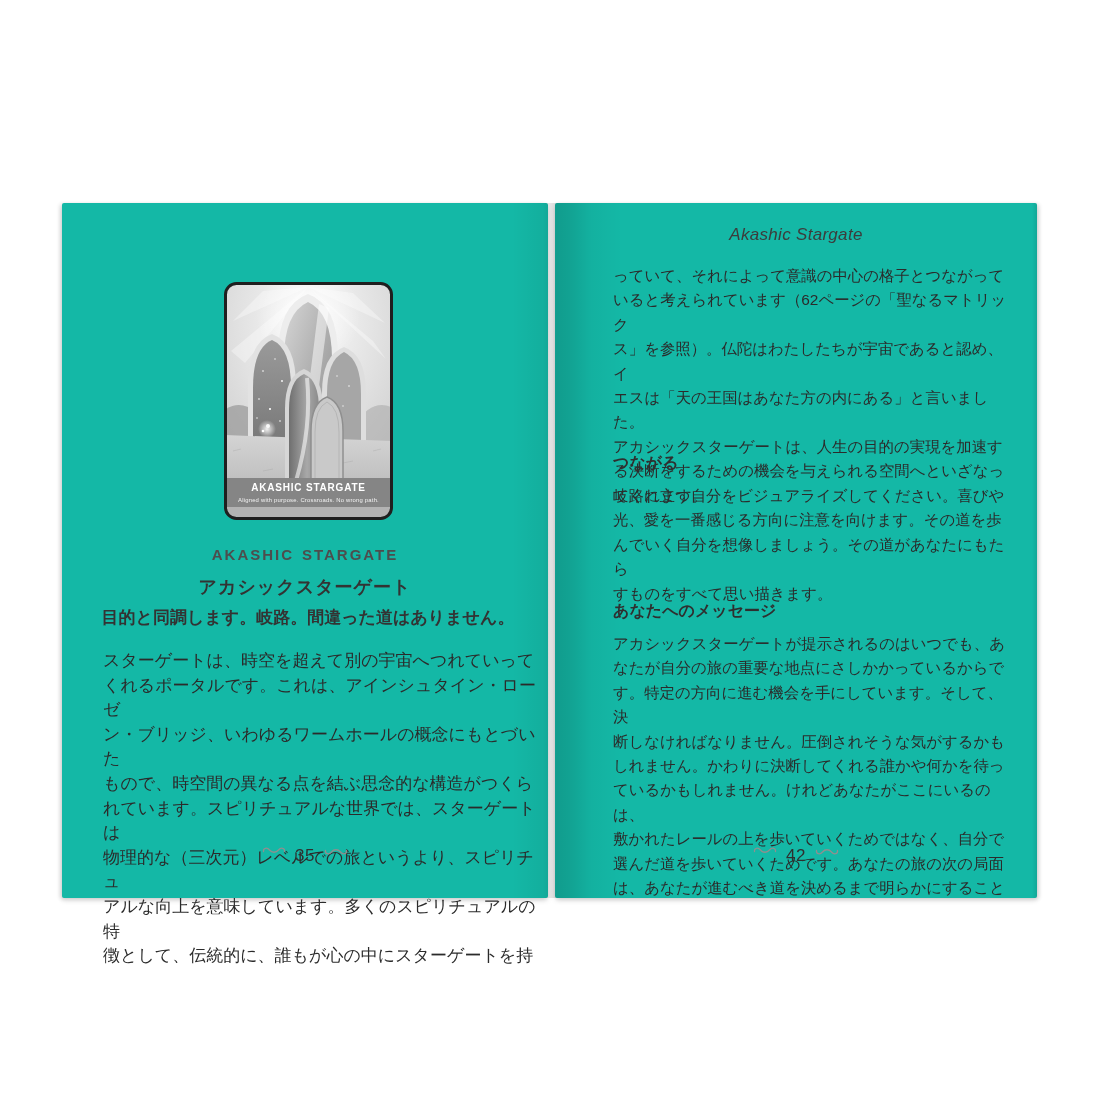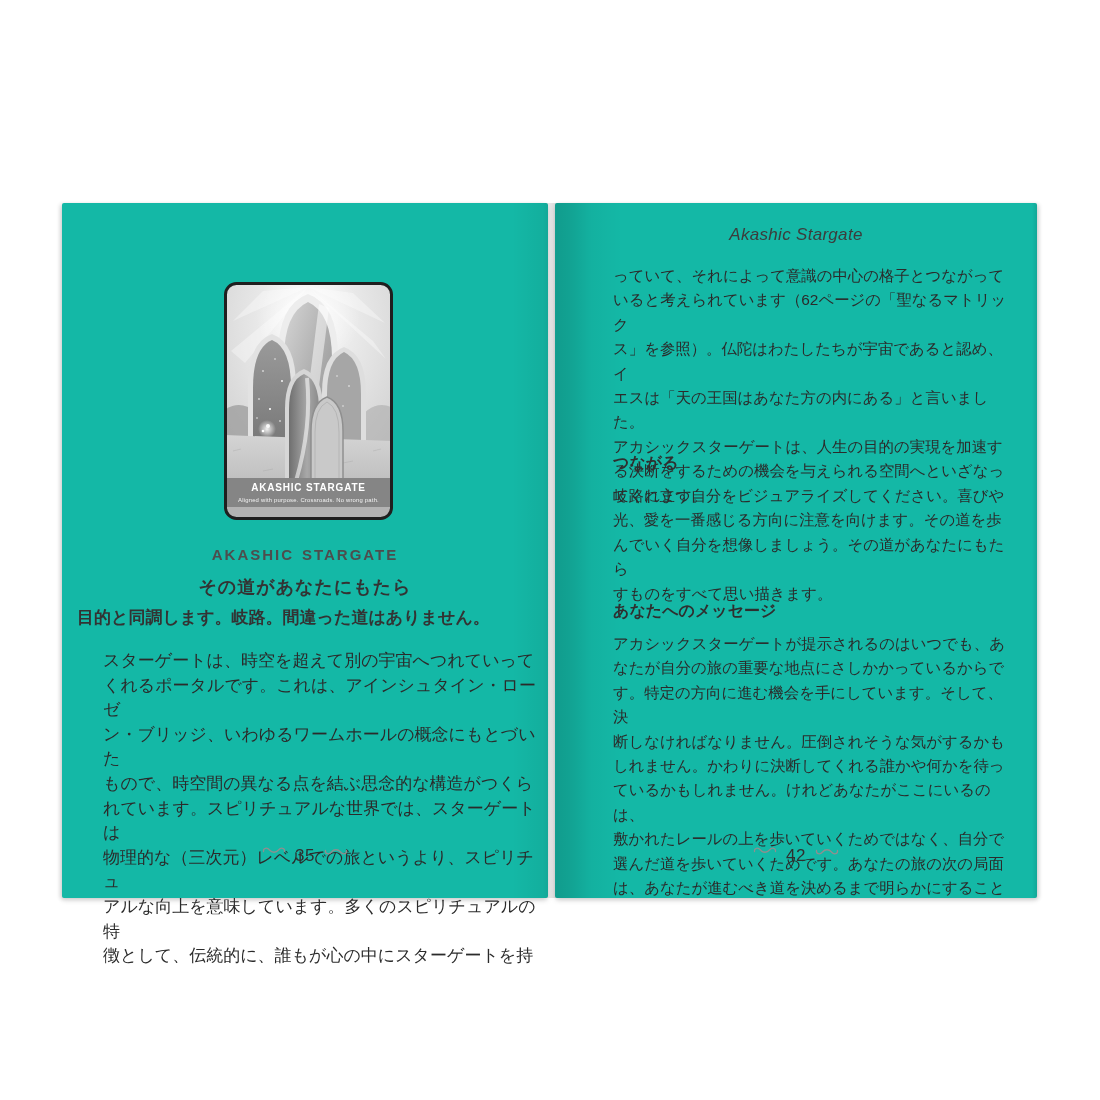--- a/index.html
+++ b/index.html
@@ -38,21 +38,21 @@
   .h-en {
     position:absolute; left:0; top:338px; width:486px; text-align:center;
     font-variant:small-caps; text-transform:lowercase;
     font-size:21px; font-weight:600; letter-spacing:2px; color:#4d4d4d;
   }
   .h-ja {
     position:absolute; left:0; top:372px; width:486px; text-align:center;
     font-size:18px; font-weight:bold; letter-spacing:1px; color:#333333;
   }
   .tagline {
-    position:absolute; left:15px; top:403px; width:486px; text-align:left;
+    position:absolute; left:3px; top:403px; width:486px; text-align:center;
     font-size:17px; font-weight:600; color:#333333;
   }
   .body-text {
     white-space:pre-line; color:#2b2b2b;
   }
   .lp-body {
     position:absolute; left:41px; top:446px; width:434px;
     font-size:17px; line-height:24.6px; font-weight:500;
   }
 
@@ -179,21 +179,21 @@
         <rect x="2.5" y="197" width="166" height="29" fill="#858585"></rect>
         <text x="85.5" y="210" text-anchor="middle" class="card-title-text">AKASHIC STARGATE</text>
         <text x="85.5" y="221" text-anchor="middle" class="card-subtitle-text">Aligned with purpose. Crossroads. No wrong path.</text>
 
         <rect x="2.5" y="226" width="166" height="12" fill="#b3b3b3"></rect>
       </g>
       <rect x="2.5" y="2.5" width="166" height="235" rx="11" fill="none" stroke="#1f1f1f" stroke-width="3"></rect>
     </svg>
 
     <div class="h-en">Akashic Stargate</div>
-    <div class="h-ja">その道があなたにもたら</div>
+    <div class="h-ja">アカシックスターゲート</div>
     <div class="tagline">目的と同調します。岐路。間違った道はありません。</div>
     <div class="body-text lp-body">スターゲートは、時空を超えて別の宇宙へつれていって
 くれるポータルです。これは、アインシュタイン・ローゼ
 ン・ブリッジ、いわゆるワームホールの概念にもとづいた
 もので、時空間の異なる点を結ぶ思念的な構造がつくら
 れています。スピリチュアルな世界では、スターゲートは
 物理的な（三次元）レベルでの旅というより、スピリチュ
 アルな向上を意味しています。多くのスピリチュアルの特
 徴として、伝統的に、誰もが心の中にスターゲートを持</div>
 

